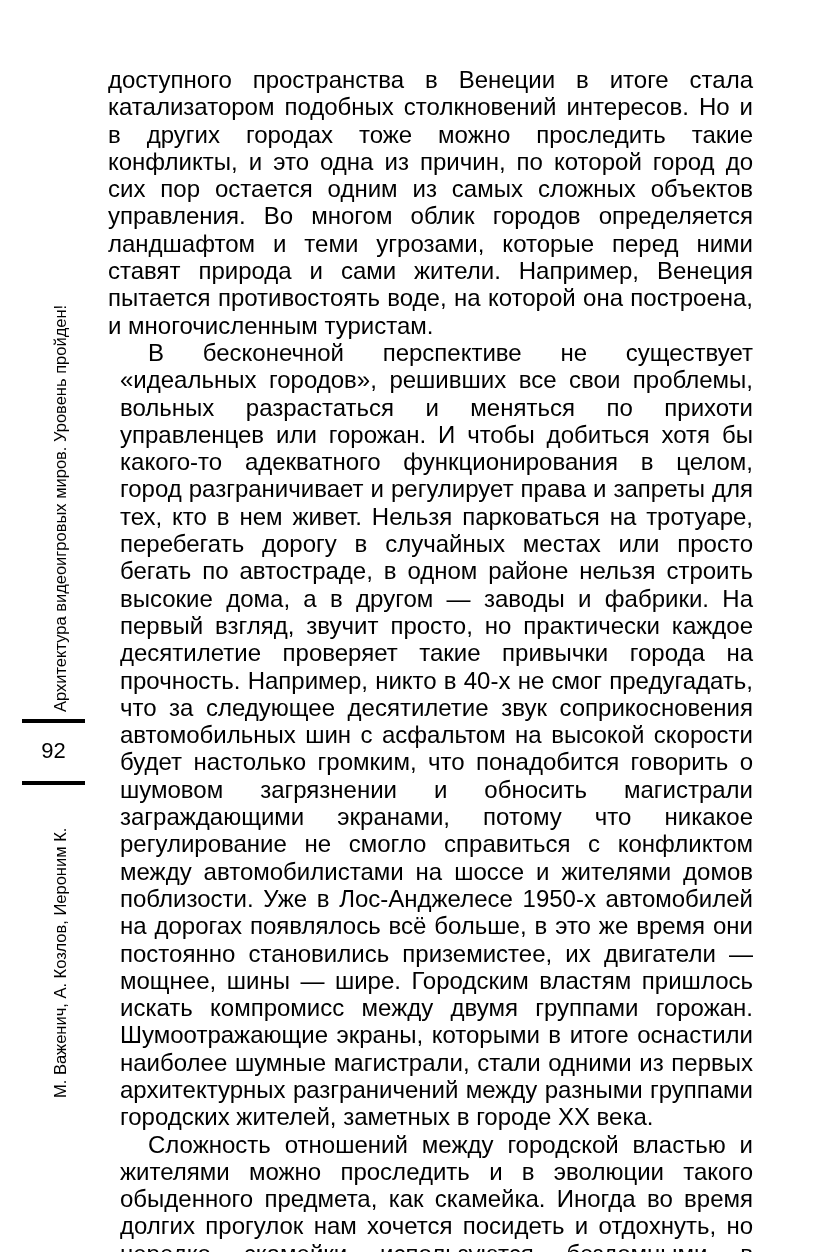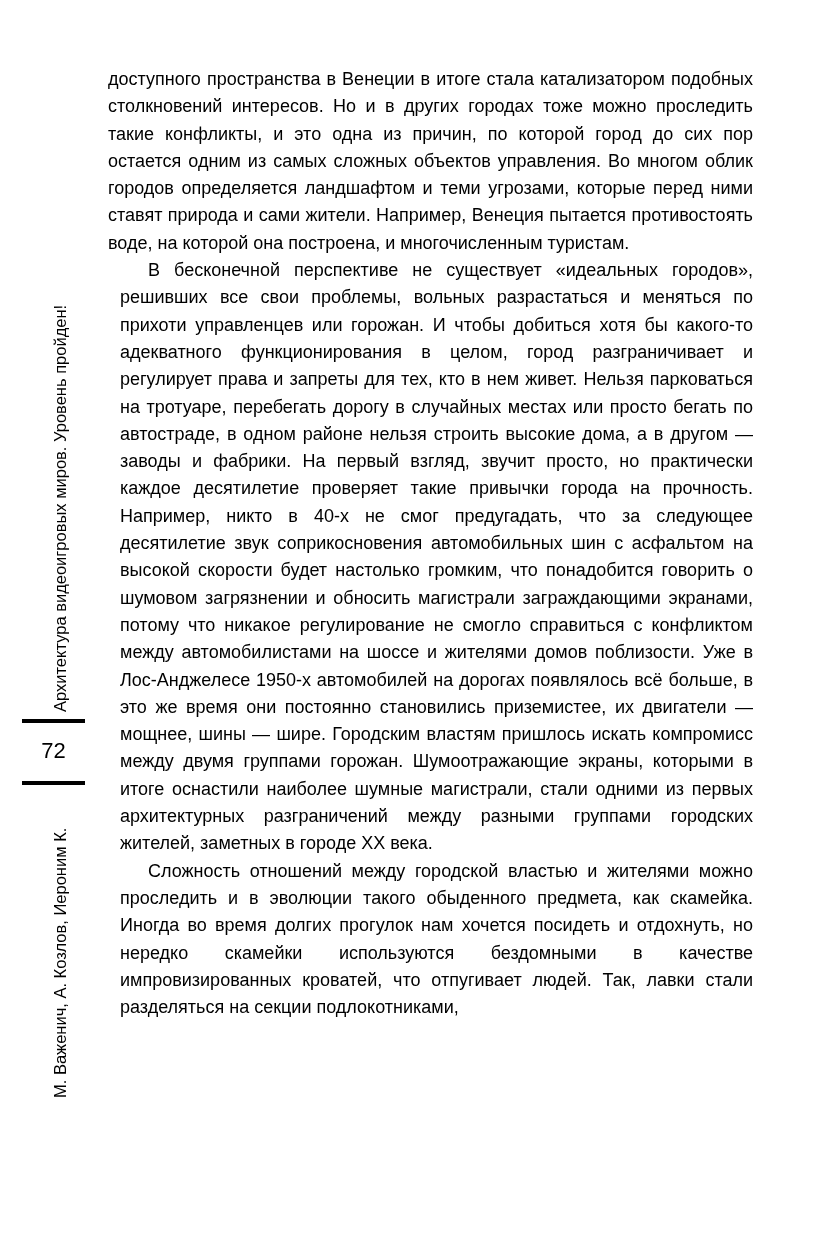--- a/index.html
+++ b/index.html
@@ -79,21 +79,21 @@
 
   .textblock {
     position: absolute;
     left: 108px;
     top: 66px;
     width: 645px;
   }
 
   .textblock p {
     margin: 0;
-    font-size: 18px;
+    font-size: 24px;
     line-height: 27.3px;
     text-align: justify;
     text-justify: inter-word;
     hyphens: none;
     word-spacing: 0px;
   }
 
   .textblock p.indent {
     text-indent: 28px;
     margin-left: 12px;
@@ -105,21 +105,21 @@
 <div class="page">
 
   <div class="sidebar">
 
     <div class="sidebar-title-wrap rot-up">
       <span class="rot-text">Архитектура видеоигровых миров. Уровень пройден!</span>
     </div>
 
     <div class="rule rule-top"></div>
 
-    <div class="folio">72</div>
+    <div class="folio">92</div>
 
     <div class="rule rule-bot"></div>
 
     <div class="sidebar-authors-wrap rot-up">
       <span class="rot-text">М. Важенич, А. Козлов, Иероним К.</span>
     </div>
 
   </div>
 
   <div class="textblock">

